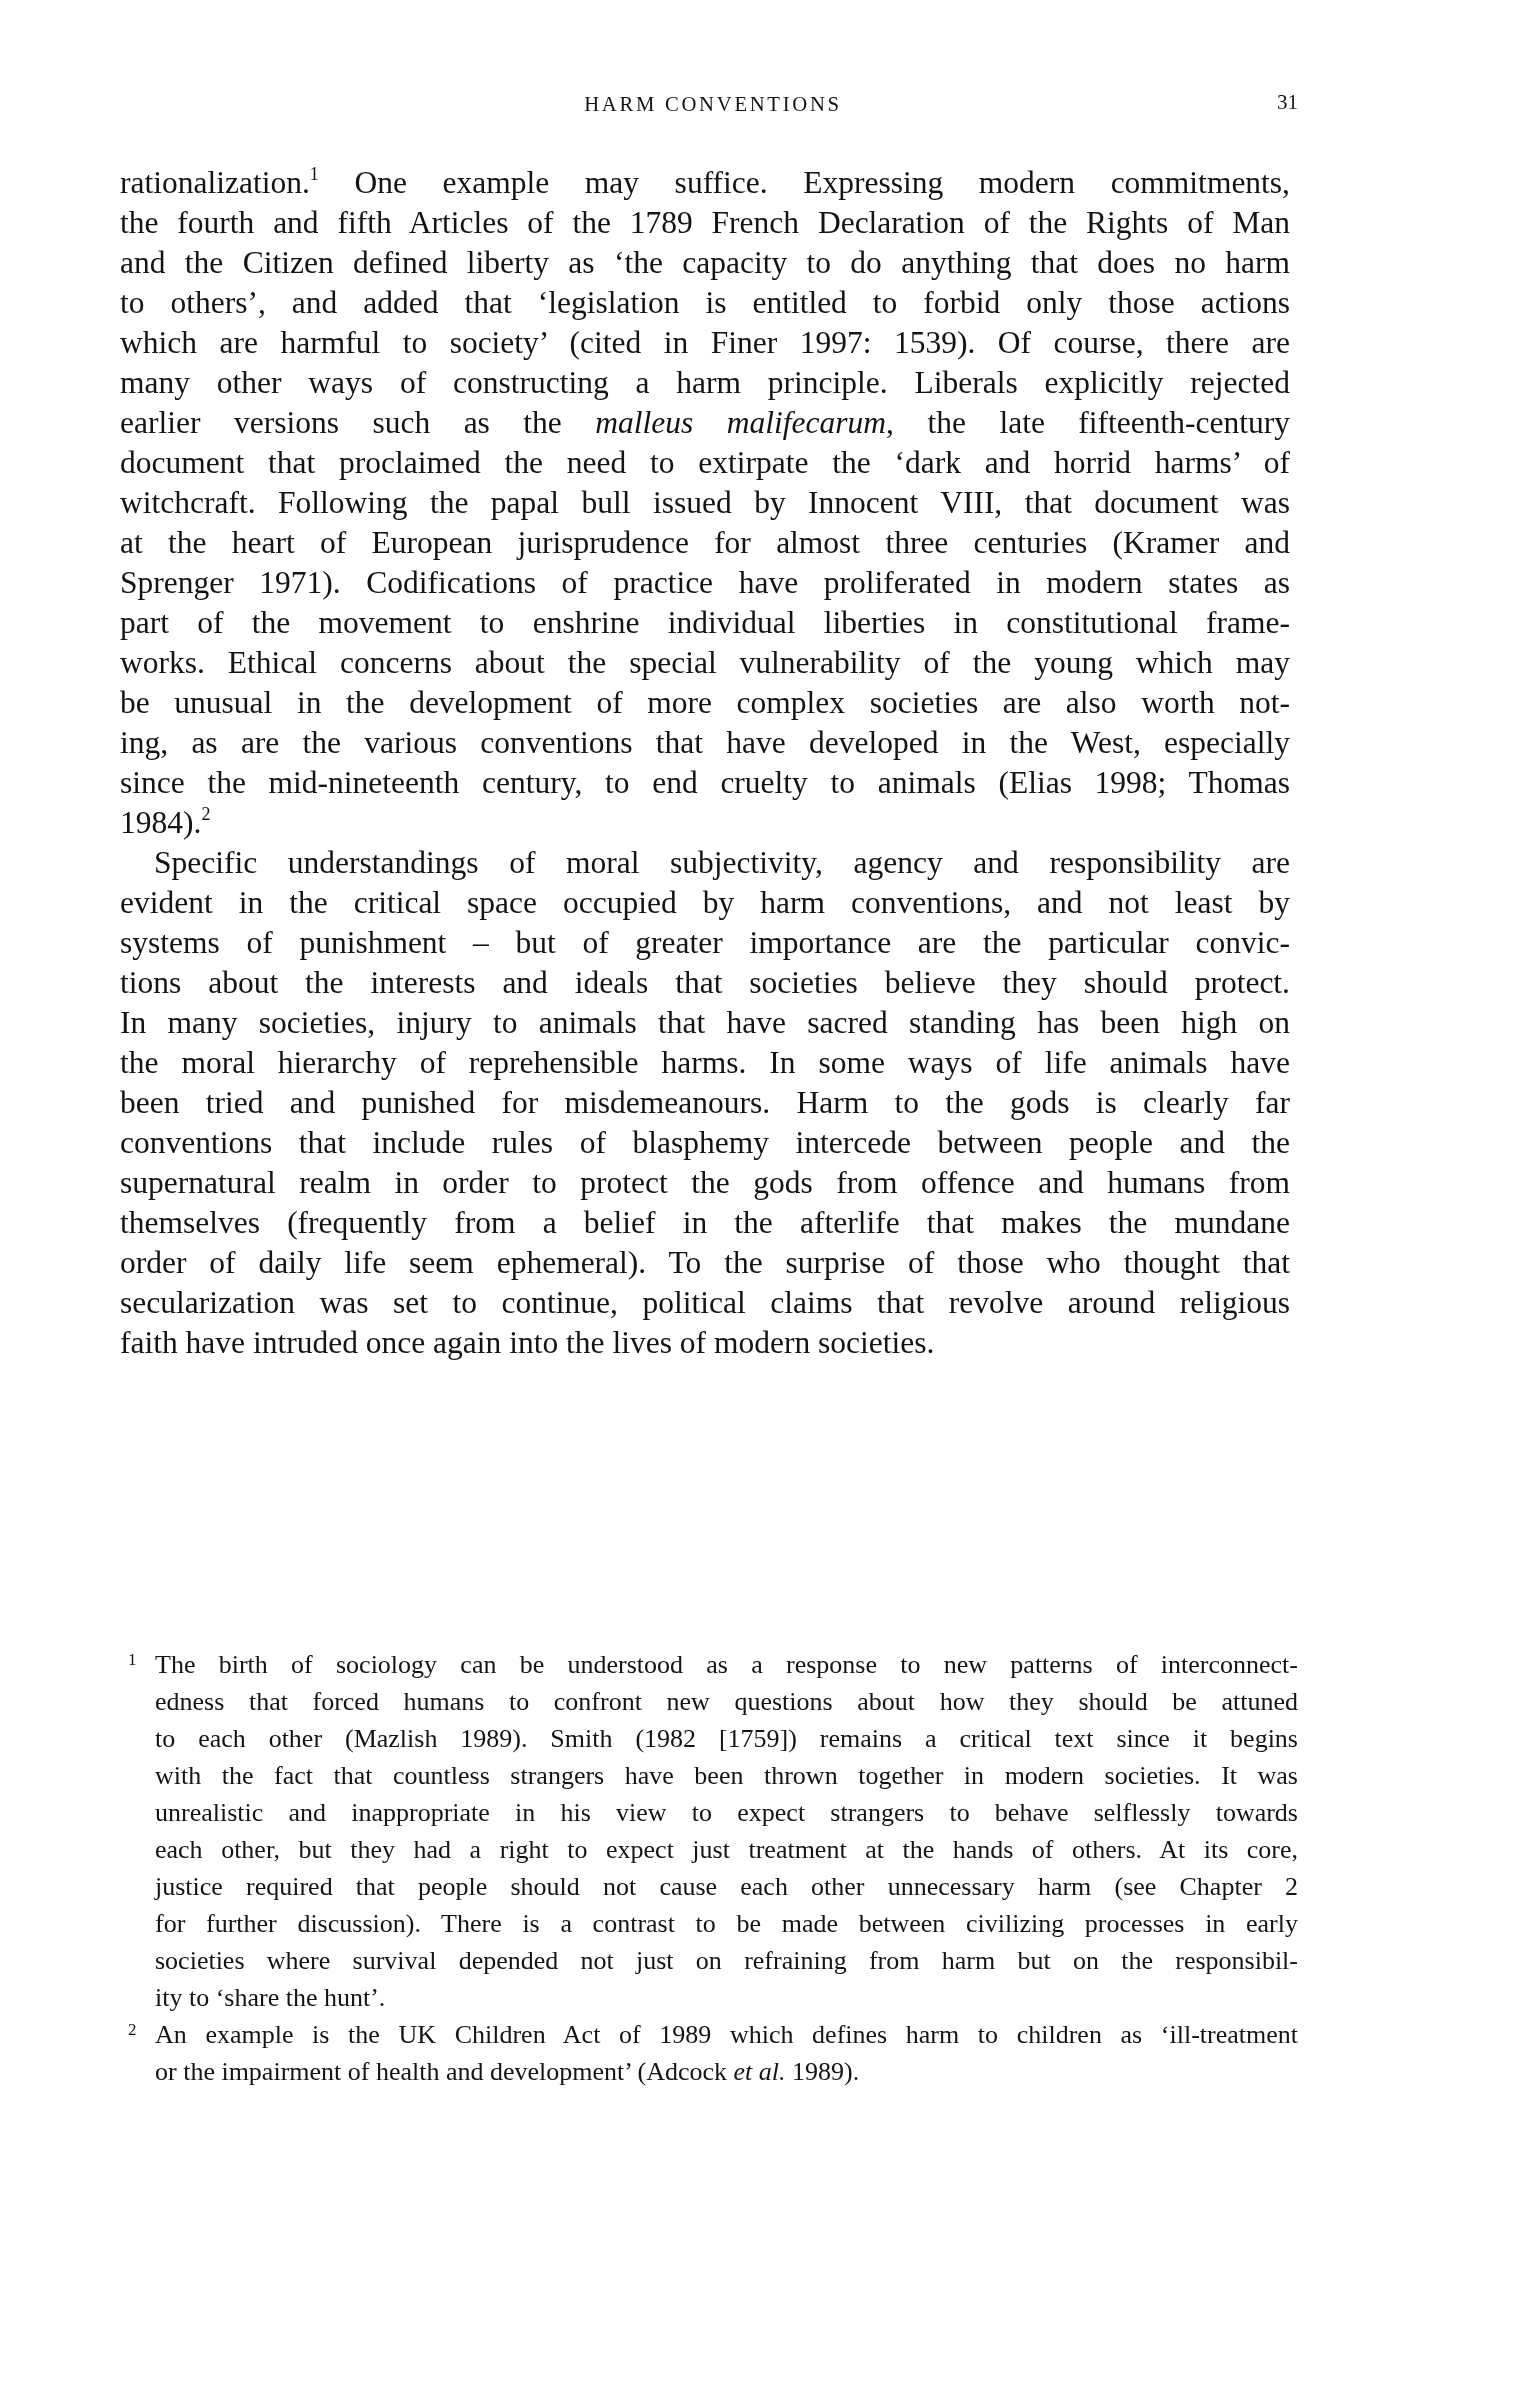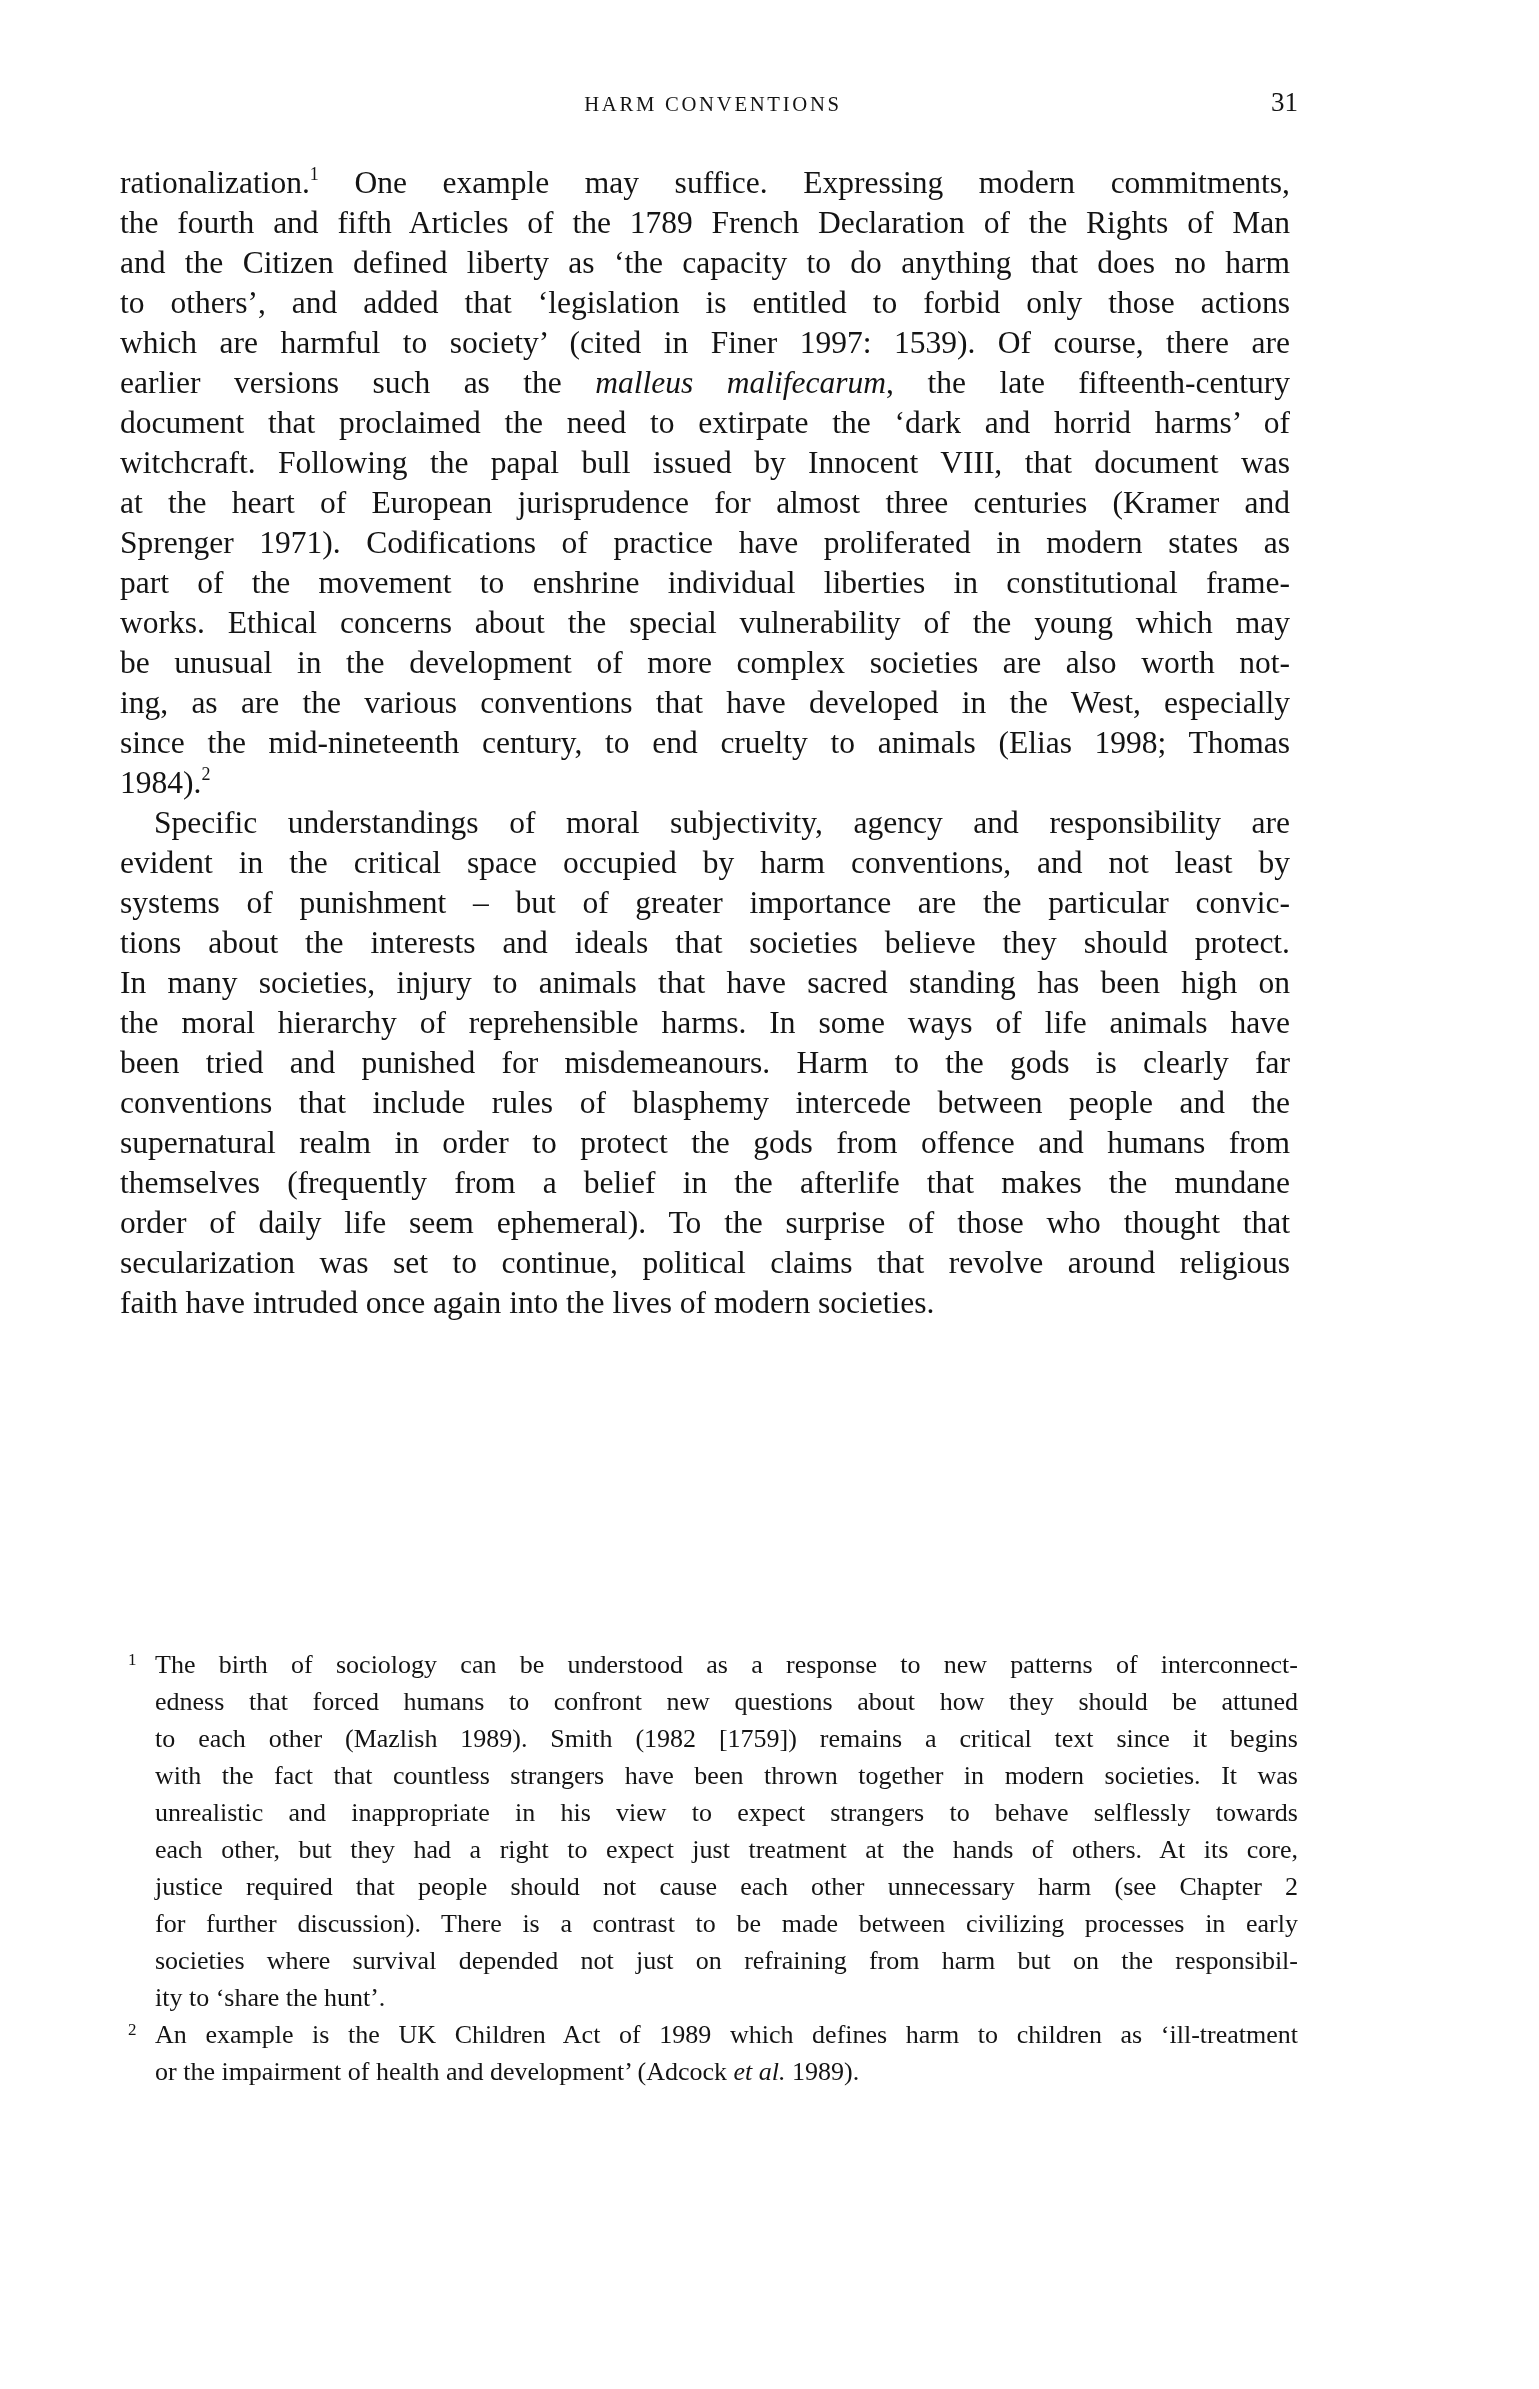--- a/index.html
+++ b/index.html
@@ -2,21 +2,21 @@
 <html style="font-size:14.4px"><head>
 <meta charset="utf-8">
 <style>
   html, body { margin: 0; padding: 0; background: #ffffff; }
   body { width: 1540px; height: 2389px; position: relative; overflow: hidden;
          font-family: "Liberation Serif", "DejaVu Serif", serif; color: #141414; }
   .page { position: absolute; left: 0; top: 0; width: 1540px; height: 2389px; background: #fff; }
   .running-head { position: absolute; left: 128px; top: 86px; width: 1170px; height: 36px; }
   .running-title { position: absolute; left: 0; width: 100%; text-align: center;
                    font-size: 20.7px; letter-spacing: 2.7px; line-height: 36px; }
-  .page-number { position: absolute; right: 0; font-size: 27px; line-height: 36px; top: -1.8px; }
+  .page-number { position: absolute; right: 0; font-size: 21px; line-height: 36px; top: -1.8px; }
   .body-text { position: absolute; left: 120px; top: 163px; width: 1170px; }
   .line { display: block; font-size: 31.5px; line-height: 40px; height: 40px;
           text-align: justify; text-align-last: justify; white-space: nowrap; overflow: visible; }
   .line.last { text-align: center; text-align-last: left; }
   .line.indent { padding-left: 34px; }
   .line sup { font-size: 18px; line-height: 0; vertical-align: 12.6px; }
   .footnotes { position: absolute; left: 128px; top: 1646px; width: 1170px; }
   .fn-line { display: block; font-size: 26px; line-height: 37px; height: 37px;
              padding-left: 27px; text-align: justify; text-align-last: justify; position: relative; }
   .fn-line.last { text-align: center; text-align-last: left; }
@@ -34,20 +34,21 @@
   </div>
 
   <div class="body-text">
 
     <div>
       <span class="line"><span>rationalization.</span><sup>1</sup><span> One example may suffice. Expressing modern commitments,</span></span>
       <span class="line">the fourth and fifth Articles of the 1789 French Declaration of the Rights of Man</span>
       <span class="line">and the Citizen defined liberty as ‘the capacity to do anything that does no harm</span>
       <span class="line">to others’, and added that ‘legislation is entitled to forbid only those actions</span>
       <span class="line">which are harmful to society’ (cited in Finer 1997: 1539). Of course, there are</span>
+      <span class="line">many other ways of constructing a harm principle. Liberals explicitly rejected</span>
       <span class="line"><span>earlier versions such as the </span><i>malleus malifecarum</i><span>, the late fifteenth-century</span></span>
       <span class="line">document that proclaimed the need to extirpate the ‘dark and horrid harms’ of</span>
       <span class="line">witchcraft. Following the papal bull issued by Innocent VIII, that document was</span>
       <span class="line">at the heart of European jurisprudence for almost three centuries (Kramer and</span>
       <span class="line">Sprenger 1971). Codifications of practice have proliferated in modern states as</span>
       <span class="line">part of the movement to enshrine individual liberties in constitutional frame-</span>
       <span class="line">works. Ethical concerns about the special vulnerability of the young which may</span>
       <span class="line">be unusual in the development of more complex societies are also worth not-</span>
       <span class="line">ing, as are the various conventions that have developed in the West, especially</span>
       <span class="line">since the mid-nineteenth century, to end cruelty to animals (Elias 1998; Thomas</span>

